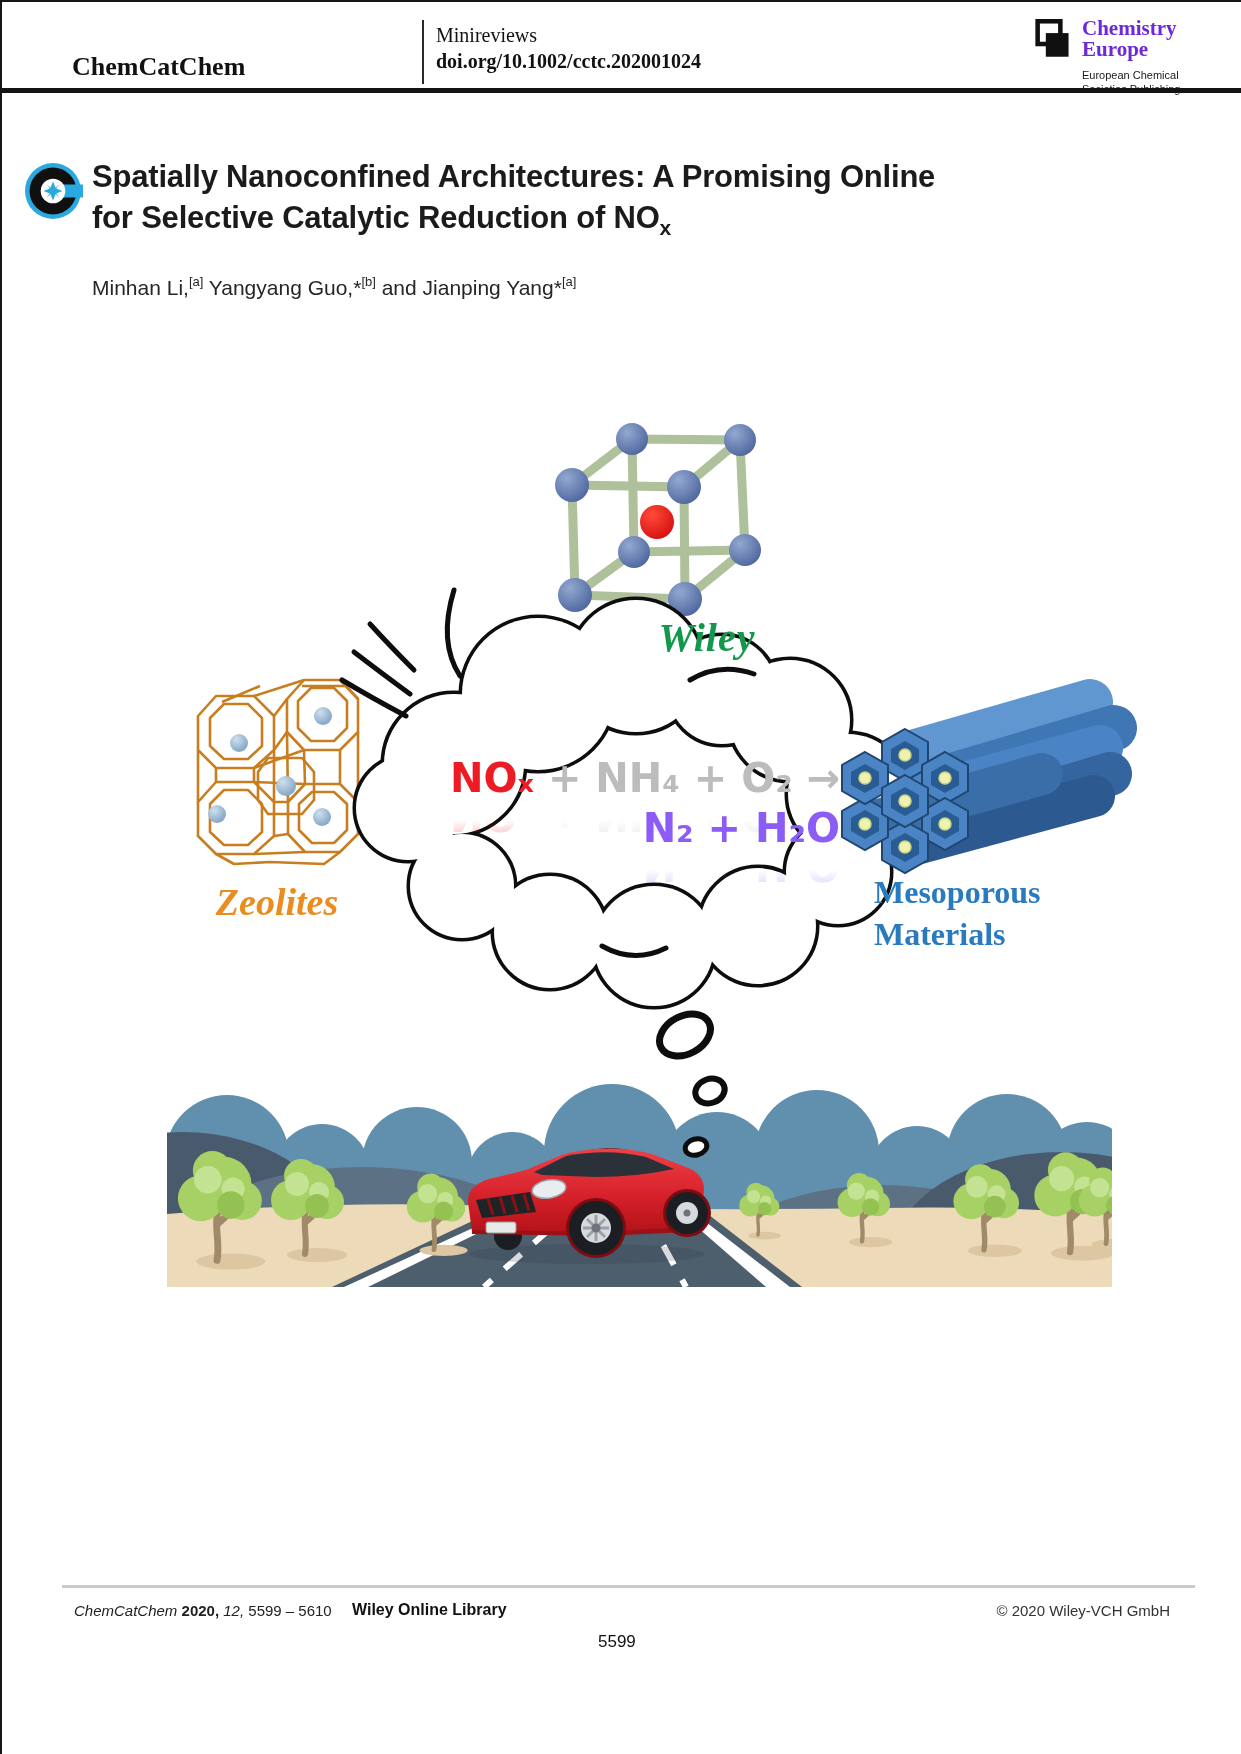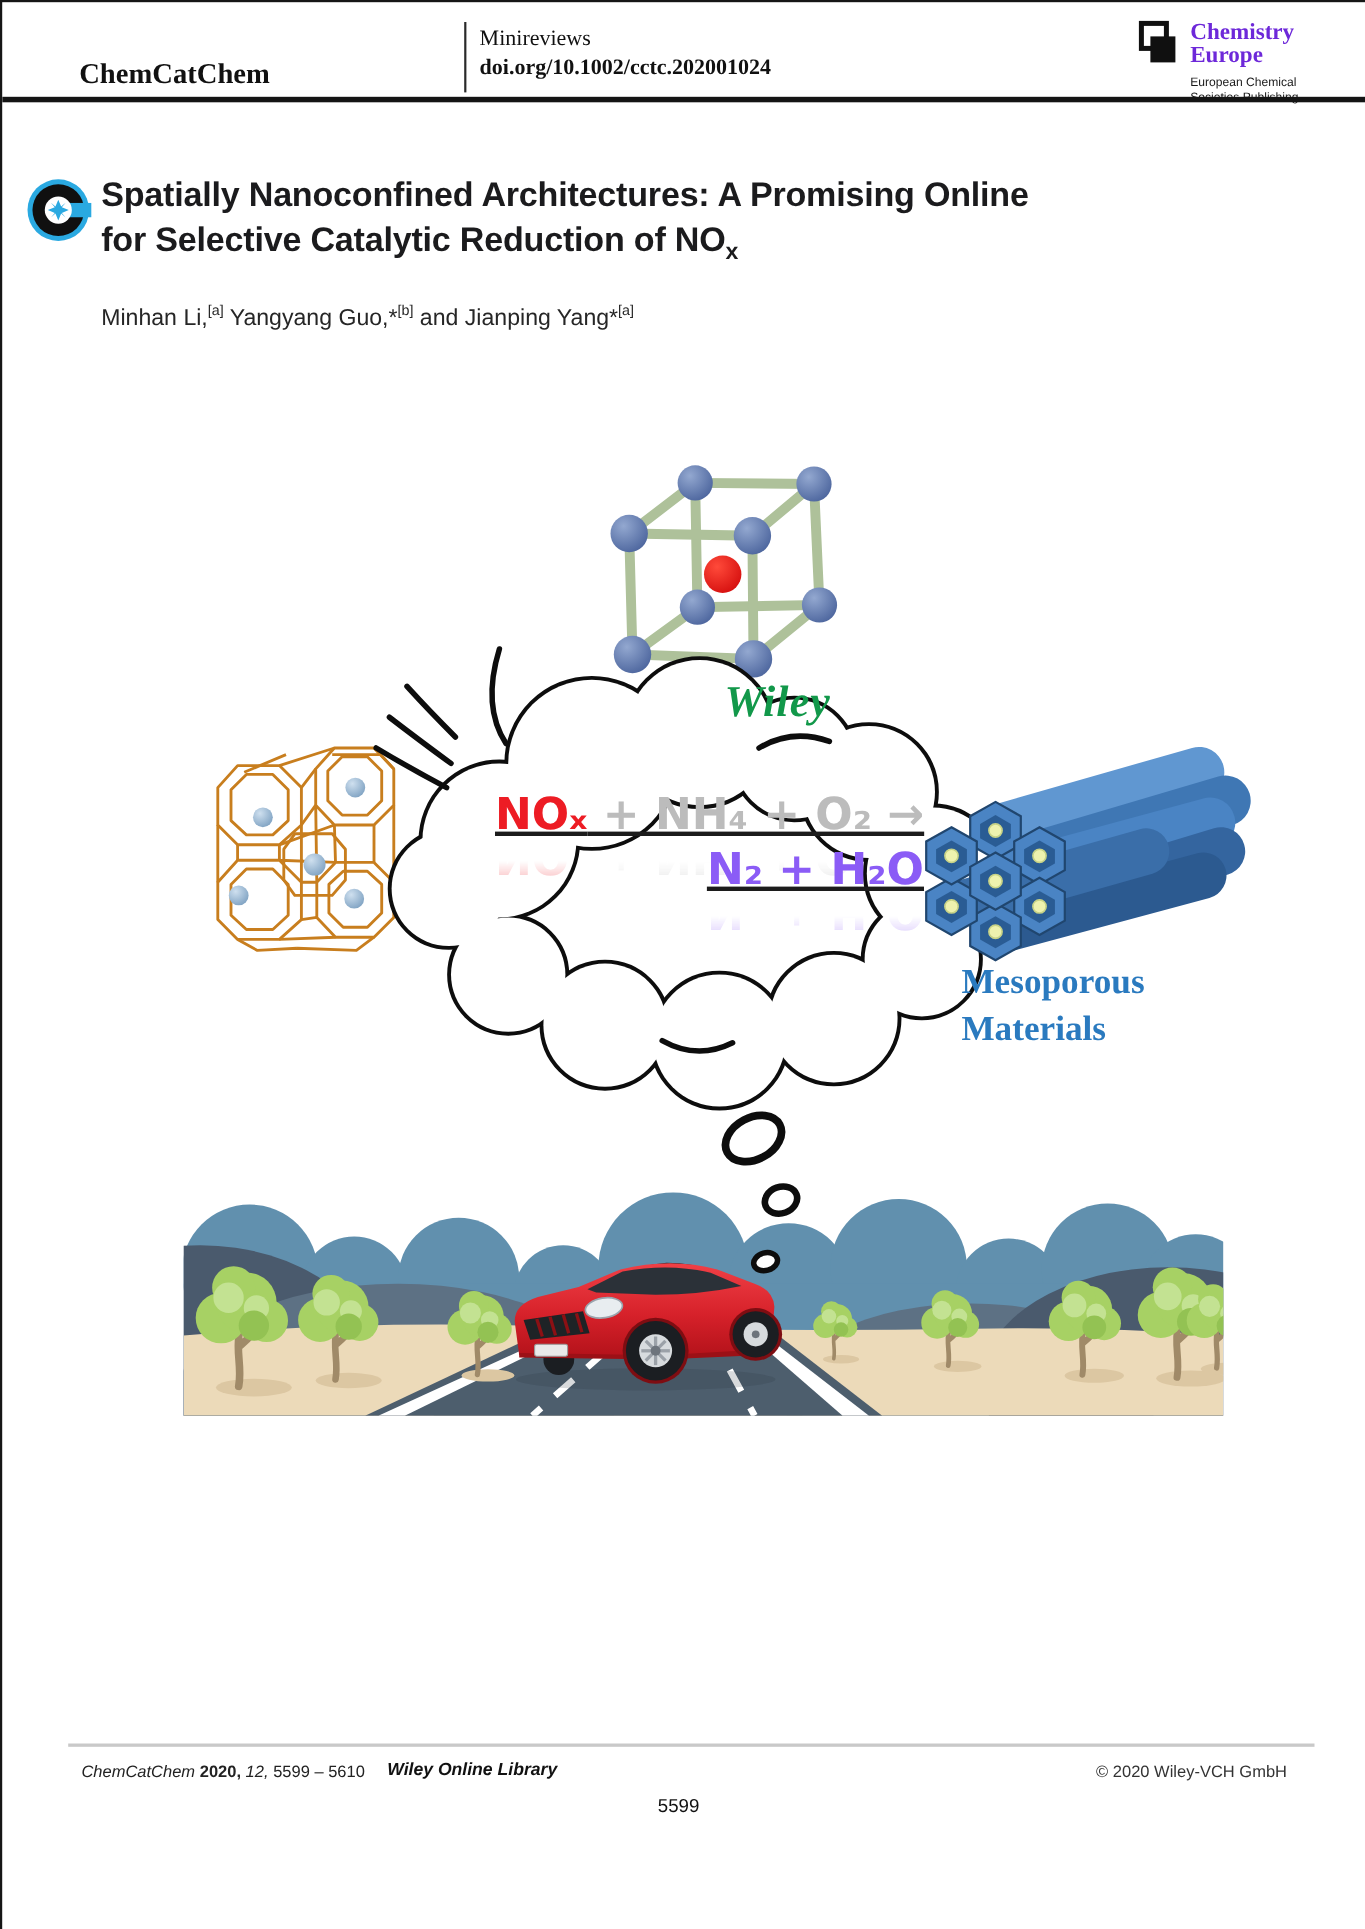--- a/index.html
+++ b/index.html
@@ -322,32 +322,33 @@
     </g>
 
     <g fill="#ffffff" stroke="#0d0d0d">
       <ellipse cx="683" cy="1033" rx="27" ry="19" stroke-width="7" transform="rotate(-28 683 1033)"></ellipse>
       <ellipse cx="708" cy="1089" rx="15" ry="12" stroke-width="6" transform="rotate(-20 708 1089)"></ellipse>
       <ellipse cx="694" cy="1145" rx="11" ry="8" stroke-width="5" transform="rotate(-15 694 1145)"></ellipse>
     </g>
   </svg>
 
   <div class="abs lab-mofs" style="left:600px;top:612px;width:210px;text-align:center;">Wiley</div>
+  <div class="abs lab-zeo" style="left:175px;top:878px;width:200px;text-align:center;">Zeolites</div>
   <div class="abs lab-meso" style="left:872px;top:870px;">
     <div>Mesoporous</div>
     <div>Materials</div>
   </div>
 
-  <div class="abs equation" style="left:448px;top:715px;width:396px;text-decoration:underline;">
+  <div class="abs equation" style="left:448px;top:752px;width:396px;">
     <div class="eq-line"><span class="eq-red">NOₓ</span><span class="eq-gray"> + NH₄ + O₂ →</span></div>
     <div class="eq-line eq-l2 eq-green">N₂ + H₂O</div>
   </div>
 
   <div class="abs f-rule"></div>
   <div class="abs f-txt" style="left:72px;top:1600px;"><span class="f-it">ChemCatChem</span>
     <span class="f-b">2020,</span>
     <span class="f-it">12,</span>
     <span>5599 – 5610</span></div>
-  <div class="abs f-lib" style="left:350px;top:1599px;font-style:italic;">Wiley Online Library</div>
+  <div class="abs f-lib" style="left:350px;top:1599px;">Wiley Online Library</div>
   <div class="abs f-page" style="left:596px;top:1598px;">5599</div>
   <div class="abs f-copy" style="right:73px;top:1600px;">© 2020 Wiley-VCH GmbH</div>
 
 </div>
 
 </body></html>

